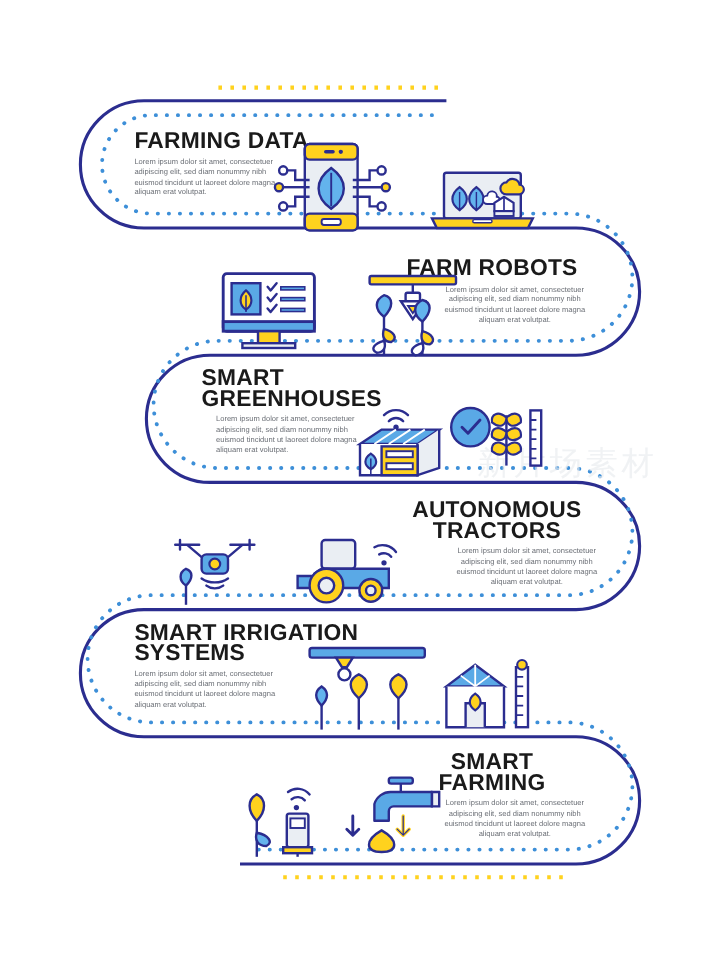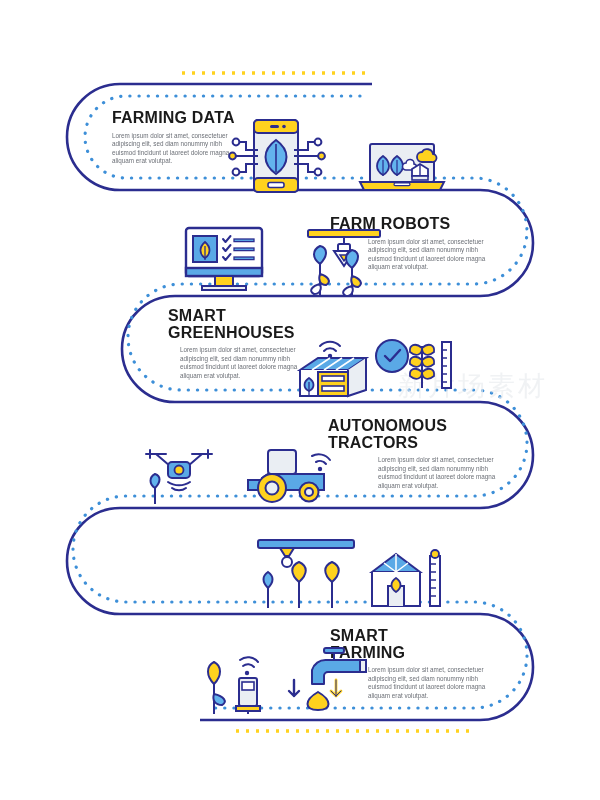--- a/index.html
+++ b/index.html
@@ -12,30 +12,30 @@
   #ribbon{position:absolute;left:0;top:0;width:600px;height:800px;}
   .wm{
     position:absolute;left:398px;top:368px;width:190px;height:46px;
     color:#e9ecef;font-size:27px;letter-spacing:3px;
     font-family:"DejaVu Sans",sans-serif;
     opacity:.65;pointer-events:none;user-select:none;white-space:nowrap;
   }
 
   .block{position:absolute;}
   .title{
-    color:#1a1a1a;font-weight:bold;font-size:16px;line-height:16.5px;
+    color:#1a1a1a;font-weight:bold;font-size:19px;line-height:16.5px;
     letter-spacing:.2px;margin:0 0 5px 0;white-space:pre-line;
     font-family:"Liberation Sans",sans-serif;
   }
   .body{
     color:#6b6f76;font-size:6.3px;line-height:8.6px;margin:0;
     font-family:"Liberation Sans",sans-serif;
   }
   .left .title,.left .body{text-align:left;}
-  .right .title,.right .body{text-align:left;}
+  .right .title,.right .body{text-align:center;}
 
   .icons{position:absolute;}
   .icons svg{display:block;overflow:visible;}
 </style>
 </head>
 <body>
 
 <div id="stage">
 
   <svg id="ribbon" viewBox="0 0 600 800">
@@ -253,20 +253,25 @@
         <path d="M22 34 H78 V50 H16 V38 Z" fill="#5aa9e6" stroke="#2b2d8f" stroke-width="2"></path>
         <path d="M2 40 h16 v10 H2 z" fill="#5aa9e6" stroke="#2b2d8f" stroke-width="2"></path>
         <circle cx="26" cy="48" r="14" fill="#ffd21e" stroke="#2b2d8f" stroke-width="2"></circle>
         <circle cx="26" cy="48" r="6.5" fill="#eaeef3" stroke="#2b2d8f" stroke-width="2"></circle>
         <circle cx="63" cy="52" r="9.5" fill="#ffd21e" stroke="#2b2d8f" stroke-width="2"></circle>
         <circle cx="63" cy="52" r="4" fill="#eaeef3" stroke="#2b2d8f" stroke-width="2"></circle>
       </g>
     </svg>
   </div>
 
+  <div class="block left" style="left:112px;top:520px;width:190px;">
+    <div class="title">SMART IRRIGATION
+SYSTEMS</div>
+    <div class="body" style="width:122px;">Lorem ipsum dolor sit amet, consectetuer adipiscing elit, sed diam nonummy nibh euismod tincidunt ut laoreet dolore magna aliquam erat volutpat.</div>
+  </div>
 
   <div class="icons" style="left:254px;top:538px;">
     <svg width="110" height="72" viewBox="0 0 110 72">
       <g>
         <rect x="4" y="2" width="96" height="8" rx="2" fill="#5aa9e6" stroke="#2b2d8f" stroke-width="2"></rect>
         <path d="M26 10 h14 l-5 8 h-4 z" fill="#ffd21e" stroke="#2b2d8f" stroke-width="2"></path>
         <circle cx="33" cy="24" r="5" fill="#fff" stroke="#2b2d8f" stroke-width="2"></circle>
         <path d="M14 70 V50" stroke="#2b2d8f" stroke-width="2"></path>
         <path d="M14 50 C20 44 20 38 14 34 C8 38 8 44 14 50 Z" fill="#63b3ed" stroke="#2b2d8f" stroke-width="2"></path>
         <path d="M45 70 V44" stroke="#2b2d8f" stroke-width="2"></path>

